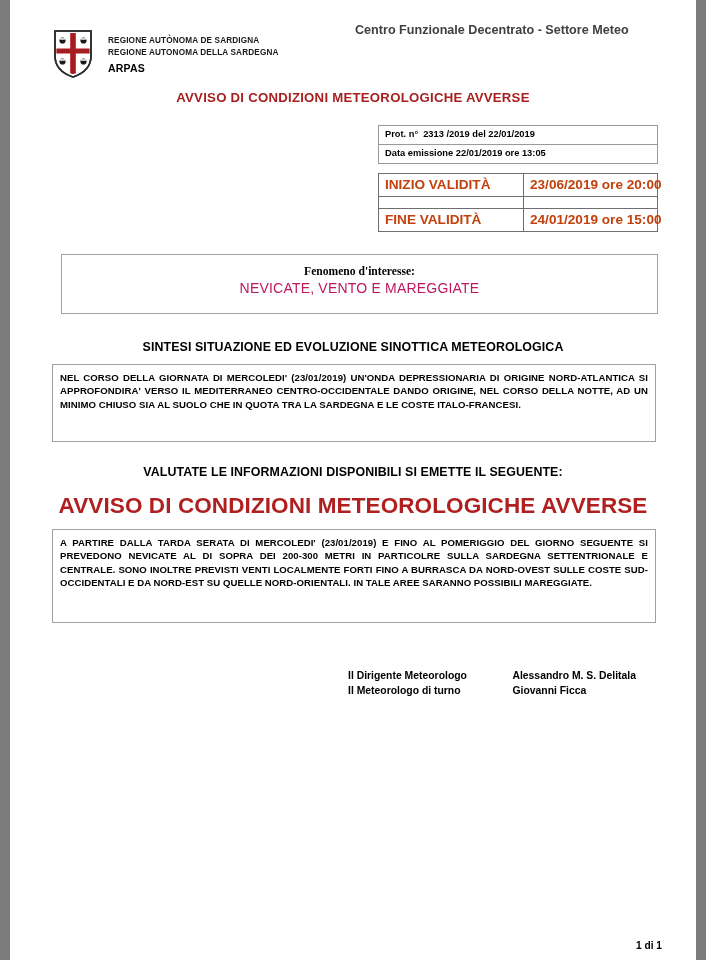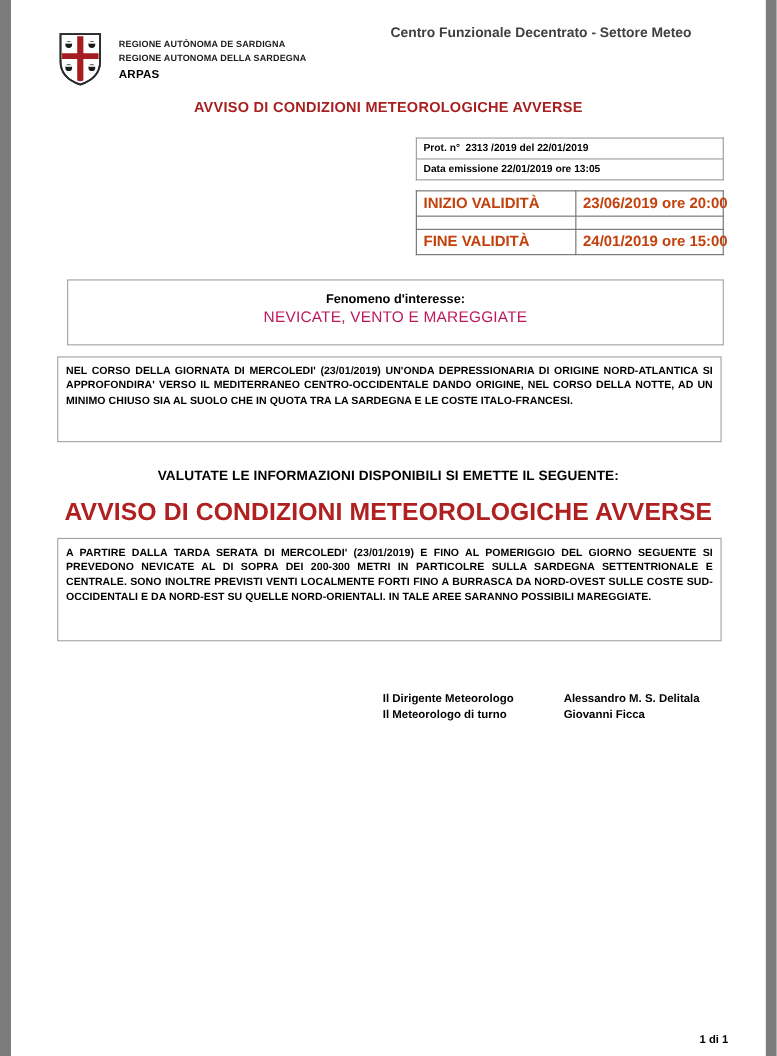--- a/index.html
+++ b/index.html
@@ -144,20 +144,21 @@
   .phenom-box {
     margin: 22px 38px 0 51px;
     padding: 9px 10px 16px 10px;
     text-align: center;
   }
   .phenom-label {
     font-size: 11.6px;
     font-weight: bold;
     color: #000000;
     line-height: 16px;
+    font-family: Liberation Serif, serif;
   }
   .phenom-value {
     font-size: 14px;
     font-weight: normal;
     color: #be185d;
     line-height: 17px;
     letter-spacing: 0.2px;
   }
 
   .section-heading {
@@ -292,20 +293,21 @@
           </tr>
         </tbody>
       </table>
     </div>
 
     <div class="content-box phenom-box">
       <div class="phenom-label">Fenomeno d'interesse:</div>
       <div class="phenom-value">NEVICATE, VENTO E MAREGGIATE</div>
     </div>
 
+    <div class="section-heading heading-synoptic">SINTESI SITUAZIONE ED EVOLUZIONE SINOTTICA METEOROLOGICA</div>
     <div class="content-box body-box">
       <div class="body-text">NEL CORSO DELLA GIORNATA DI MERCOLEDI' (23/01/2019) UN'ONDA DEPRESSIONARIA DI ORIGINE NORD-ATLANTICA SI APPROFONDIRA' VERSO IL MEDITERRANEO CENTRO-OCCIDENTALE DANDO ORIGINE, NEL CORSO DELLA NOTTE, AD UN MINIMO CHIUSO SIA AL SUOLO CHE IN QUOTA TRA LA SARDEGNA E LE COSTE ITALO-FRANCESI.</div>
     </div>
 
     <div class="section-heading heading-emits">VALUTATE LE INFORMAZIONI DISPONIBILI SI EMETTE IL SEGUENTE:</div>
     <div class="big-red-title">AVVISO DI CONDIZIONI METEOROLOGICHE AVVERSE</div>
     <div class="content-box body-box warning-body">
       <div class="body-text">A PARTIRE DALLA TARDA SERATA DI MERCOLEDI' (23/01/2019) E FINO AL POMERIGGIO DEL GIORNO SEGUENTE SI PREVEDONO NEVICATE AL DI SOPRA DEI 200-300 METRI IN PARTICOLRE SULLA SARDEGNA SETTENTRIONALE E CENTRALE. SONO INOLTRE PREVISTI VENTI LOCALMENTE FORTI FINO A BURRASCA DA NORD-OVEST SULLE COSTE SUD-OCCIDENTALI E DA NORD-EST SU QUELLE NORD-ORIENTALI. IN TALE AREE SARANNO POSSIBILI MAREGGIATE.</div>
     </div>
 

